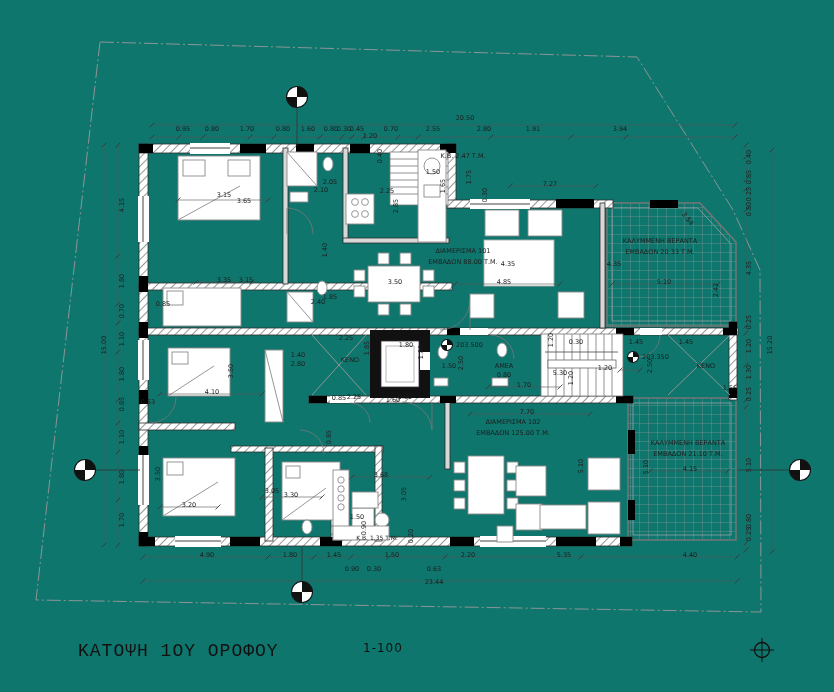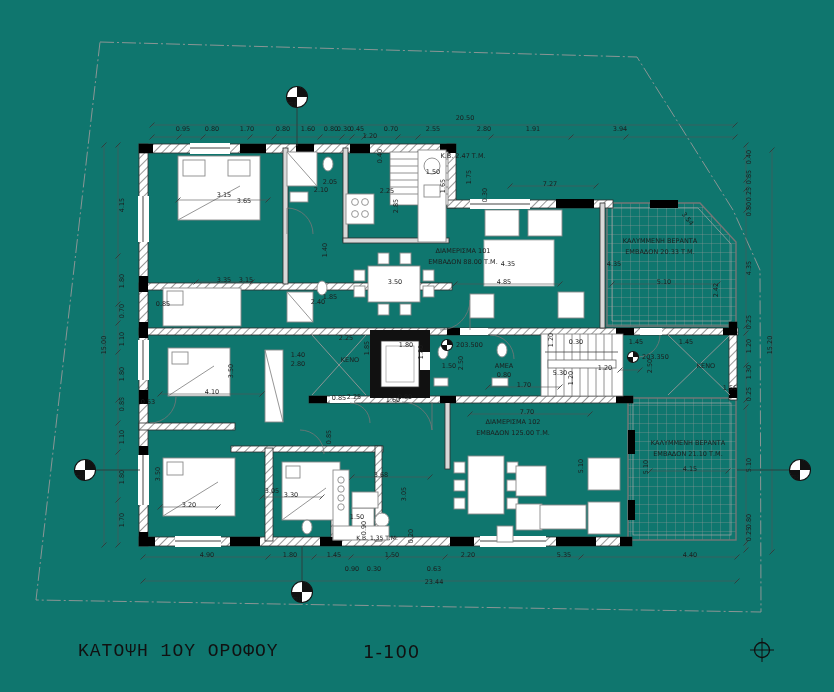--- a/index.html
+++ b/index.html
@@ -1,21 +1,21 @@
 <!DOCTYPE html>
 <html><head>
 <meta charset="utf-8">
 <style>
   html,body{margin:0;padding:0;background:#fff;}
   #stage{position:relative;width:834px;height:692px;background:#0f766e;overflow:hidden;
          font-family:"DejaVu Sans","Liberation Sans",sans-serif;}
   #plan{position:absolute;left:0;top:0;}
   .title-row{position:absolute;top:641px;left:0;width:834px;color:#111;}
   .plan-title{position:absolute;left:78px;font-size:18px;letter-spacing:1px;font-family:Liberation Mono, monospace;}
-  .plan-scale{position:absolute;left:363px;font-size:18px;letter-spacing:1px;text-align:center;}
+  .plan-scale{position:absolute;left:363px;font-size:12px;letter-spacing:1px;text-align:center;}
   text{fill:#1c1c1c;}
 </style>
 </head>
 <body>
 
 <div id="stage">
 <svg id="plan" width="834" height="692" viewBox="0 0 834 692">
   <defs>
     <pattern id="hat" width="6" height="6" patternUnits="userSpaceOnUse" patternTransform="rotate(45)">
       <rect width="6" height="6" fill="#fff"></rect>

